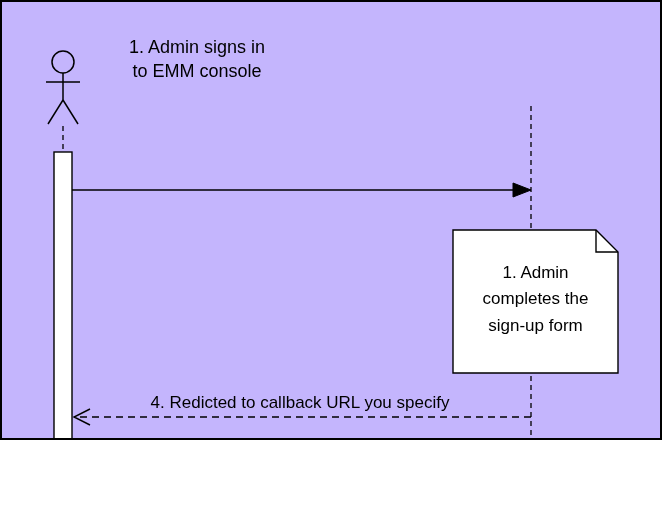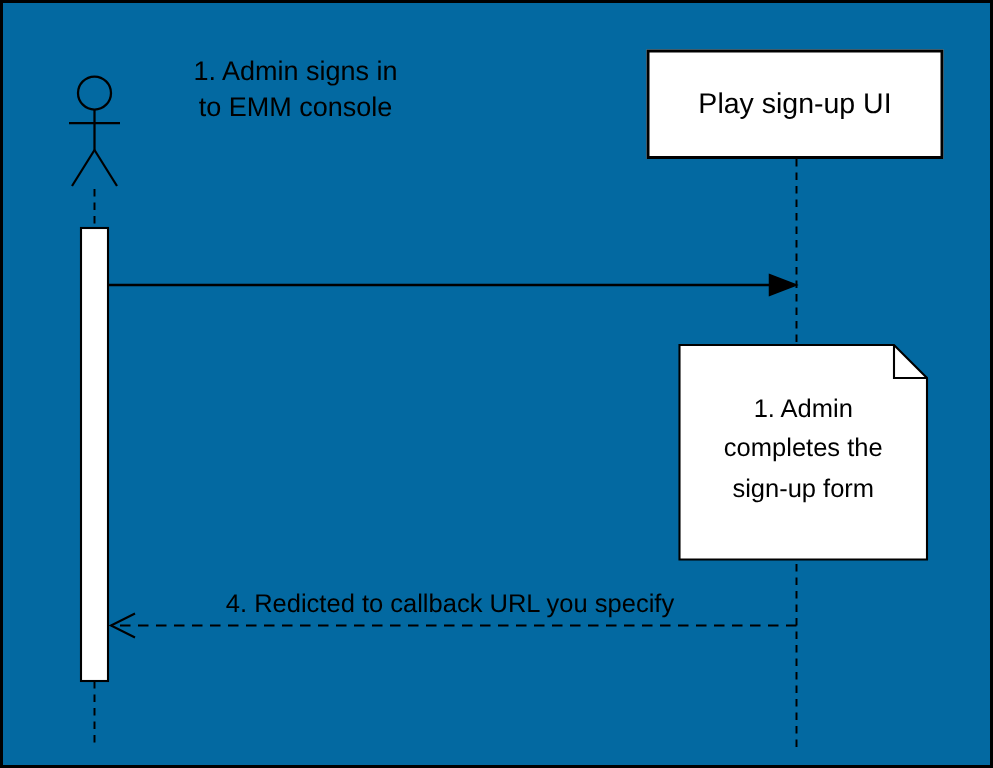--- a/index.html
+++ b/index.html
@@ -4,24 +4,24 @@
 <style>
   html, body {
     margin: 0;
     padding: 0;
     background: #ffffff;
     font-family: "Liberation Sans", sans-serif;
   }
   .frame {
     position: relative;
     width: 662px;
-    height: 512px;
+    height: 440px;
     box-sizing: border-box;
     border: 2px solid #000000;
-    background: #0369a1;
+    background: #c4b5fd;
     overflow: hidden;
   }
   .layer {
     position: absolute;
     left: 0;
     top: 0;
     width: 662px;
     height: 512px;
   }
   .lbl {
@@ -105,23 +105,20 @@
     <path d="M451,228 L594,228 L616,250 L616,371 L451,371 Z" fill="#ffffff" stroke="#000000" stroke-width="1.4"></path>
     <path class="stroked" d="M594,228 L594,250 L616,250" stroke-width="1.4"></path>
 
     <line class="stroked" x1="529" y1="415" x2="72" y2="415" stroke-width="1.4" stroke-dasharray="7 5"></line>
     <path class="stroked" d="M88,407 L72,415 L88,423" stroke-width="1.4"></path>
   </svg>
 
   <div class="lbl step1">1. Admin signs in
 to EMM console</div>
 
-  <div class="playbox">
-    <span>Play sign-up UI</span>
-  </div>
 
 
   <div class="lbl note3">1. Admin
 completes the
 sign-up form</div>
 
   <div class="lbl msg4">4. Redicted to callback URL you specify</div>
 
 </div>
 

